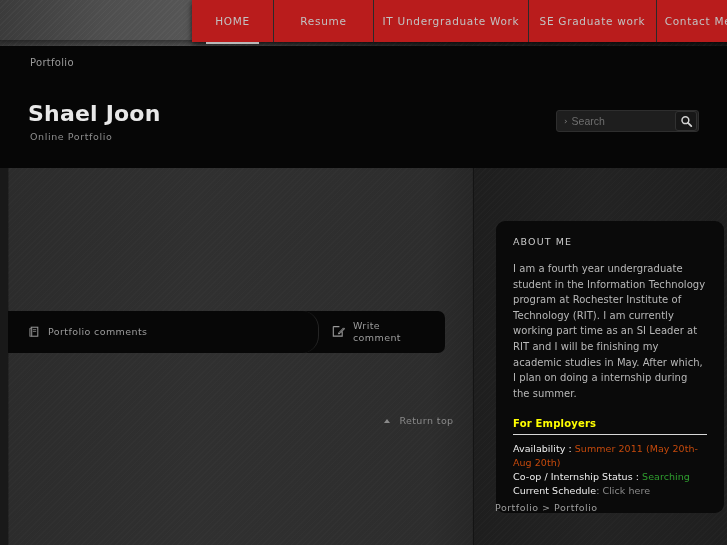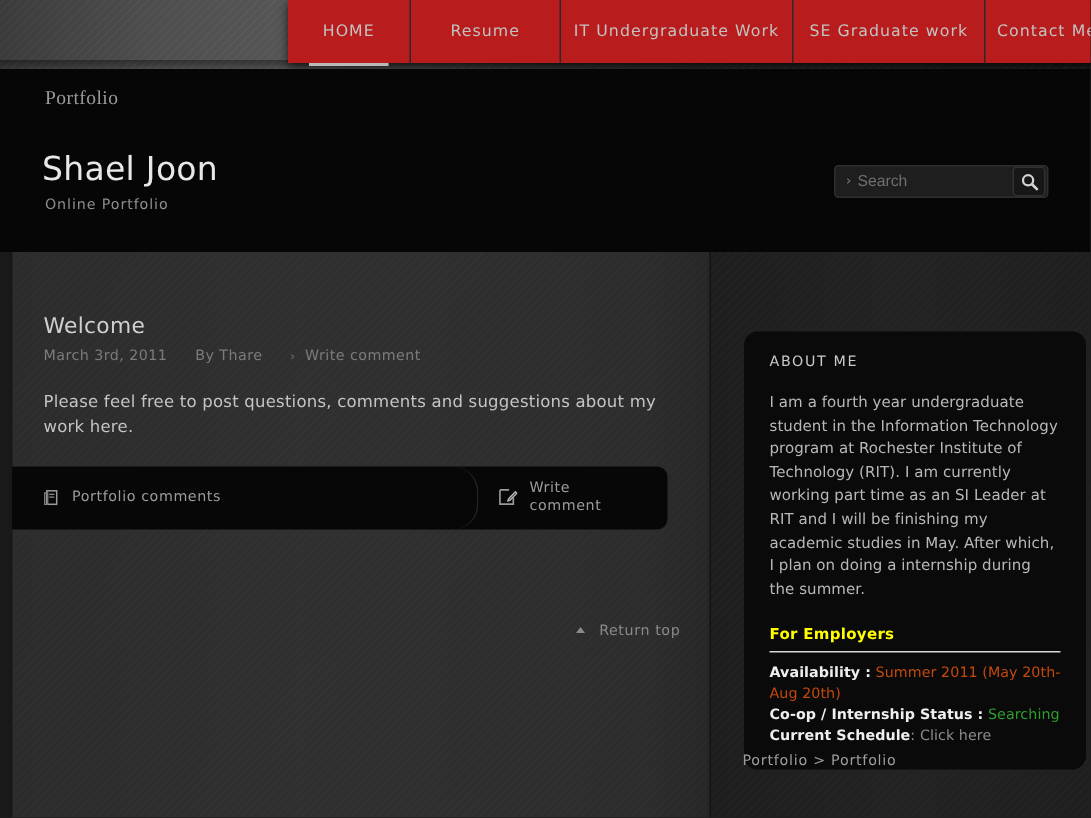--- a/index.html
+++ b/index.html
@@ -97,32 +97,31 @@
   #header {
     position: absolute;
     top: 46px; left: 0;
     width: 727px;
     height: 122px;
     background: #060606;
   }
   #breadcrumb {
     position: absolute;
     left: 30px; top: 11px;
-    font-size: 13px;
+    font-size: 10px;
     color: #9a9a9a;
     letter-spacing: 0.3px;
-    font-family: Liberation Serif, serif;
   }
   #site-title {
     position: absolute;
     left: 28px; top: 55px;
     font-size: 22px;
     color: #e8e8e8;
     letter-spacing: 0.2px;
-    font-weight: normal;
+    font-weight: bold;
     margin: 0;
   }
   #site-tagline {
     position: absolute;
     left: 30px; top: 85px;
     font-size: 9.5px;
     color: #8e8e8e;
     letter-spacing: 0.6px;
   }
 
@@ -323,21 +322,21 @@
     margin: 5px 0 7px 0;
     height: 1px;
     background: #d8d8d8;
   }
   .emp-line {
     font-size: 9.5px;
     line-height: 1.45;
     color: #e2e2e2;
     letter-spacing: 0.05px;
   }
-  .emp-key { font-weight: bold; color: #efefef; }
+  .emp-key { font-weight: normal; color: #efefef; }
   .val-orange { color: #c4490c; }
   .val-green  { color: #2f9e2f; }
   .val-grey   { color: #8c8c8c; margin-top: 20px; }
   .sep-colon  { color: #9a9a9a; font-weight: normal; }
 
   
   #footer-crumb {
     position: absolute;
     left: 495px; top: 502px;
     font-size: 9.5px;
@@ -387,32 +386,20 @@
           </svg>
         </span>
       </div>
     </div>
   </header>
 
   <div id="body-area"></div>
   <div id="left-edge"></div>
   <div id="col-divider"></div>
 
-  <article id="post">
-    <h2 id="post-title">Welcome</h2>
-    <div id="post-meta">
-      <span>March 3rd, 2011</span>
-      <span class="sep"></span>
-      <span>By Thare</span>
-      <span class="sep"></span>
-      <span class="caret">›</span>
-      <a class="meta-link">Write comment</a>
-    </div>
-    <p id="post-body">Please feel free to post questions, comments and suggestions about my work here.</p>
-  </article>
 
   <div id="commentbar">
     <div id="cb-left">
       <span class="cb-icon">
         <svg width="11" height="12" viewBox="0 0 11 12">
           <rect x="2.2" y="1.2" width="6.6" height="9" fill="none" stroke="#9a9a9a" stroke-width="1"></rect>
           <rect x="0.8" y="2.6" width="2" height="7.6" fill="none" stroke="#7e7e7e" stroke-width="0.9"></rect>
           <line x1="3.8" y1="3.6" x2="7.2" y2="3.6" stroke="#8a8a8a" stroke-width="0.8"></line>
           <line x1="3.8" y1="5.4" x2="7.2" y2="5.4" stroke="#8a8a8a" stroke-width="0.8"></line>
         </svg>

